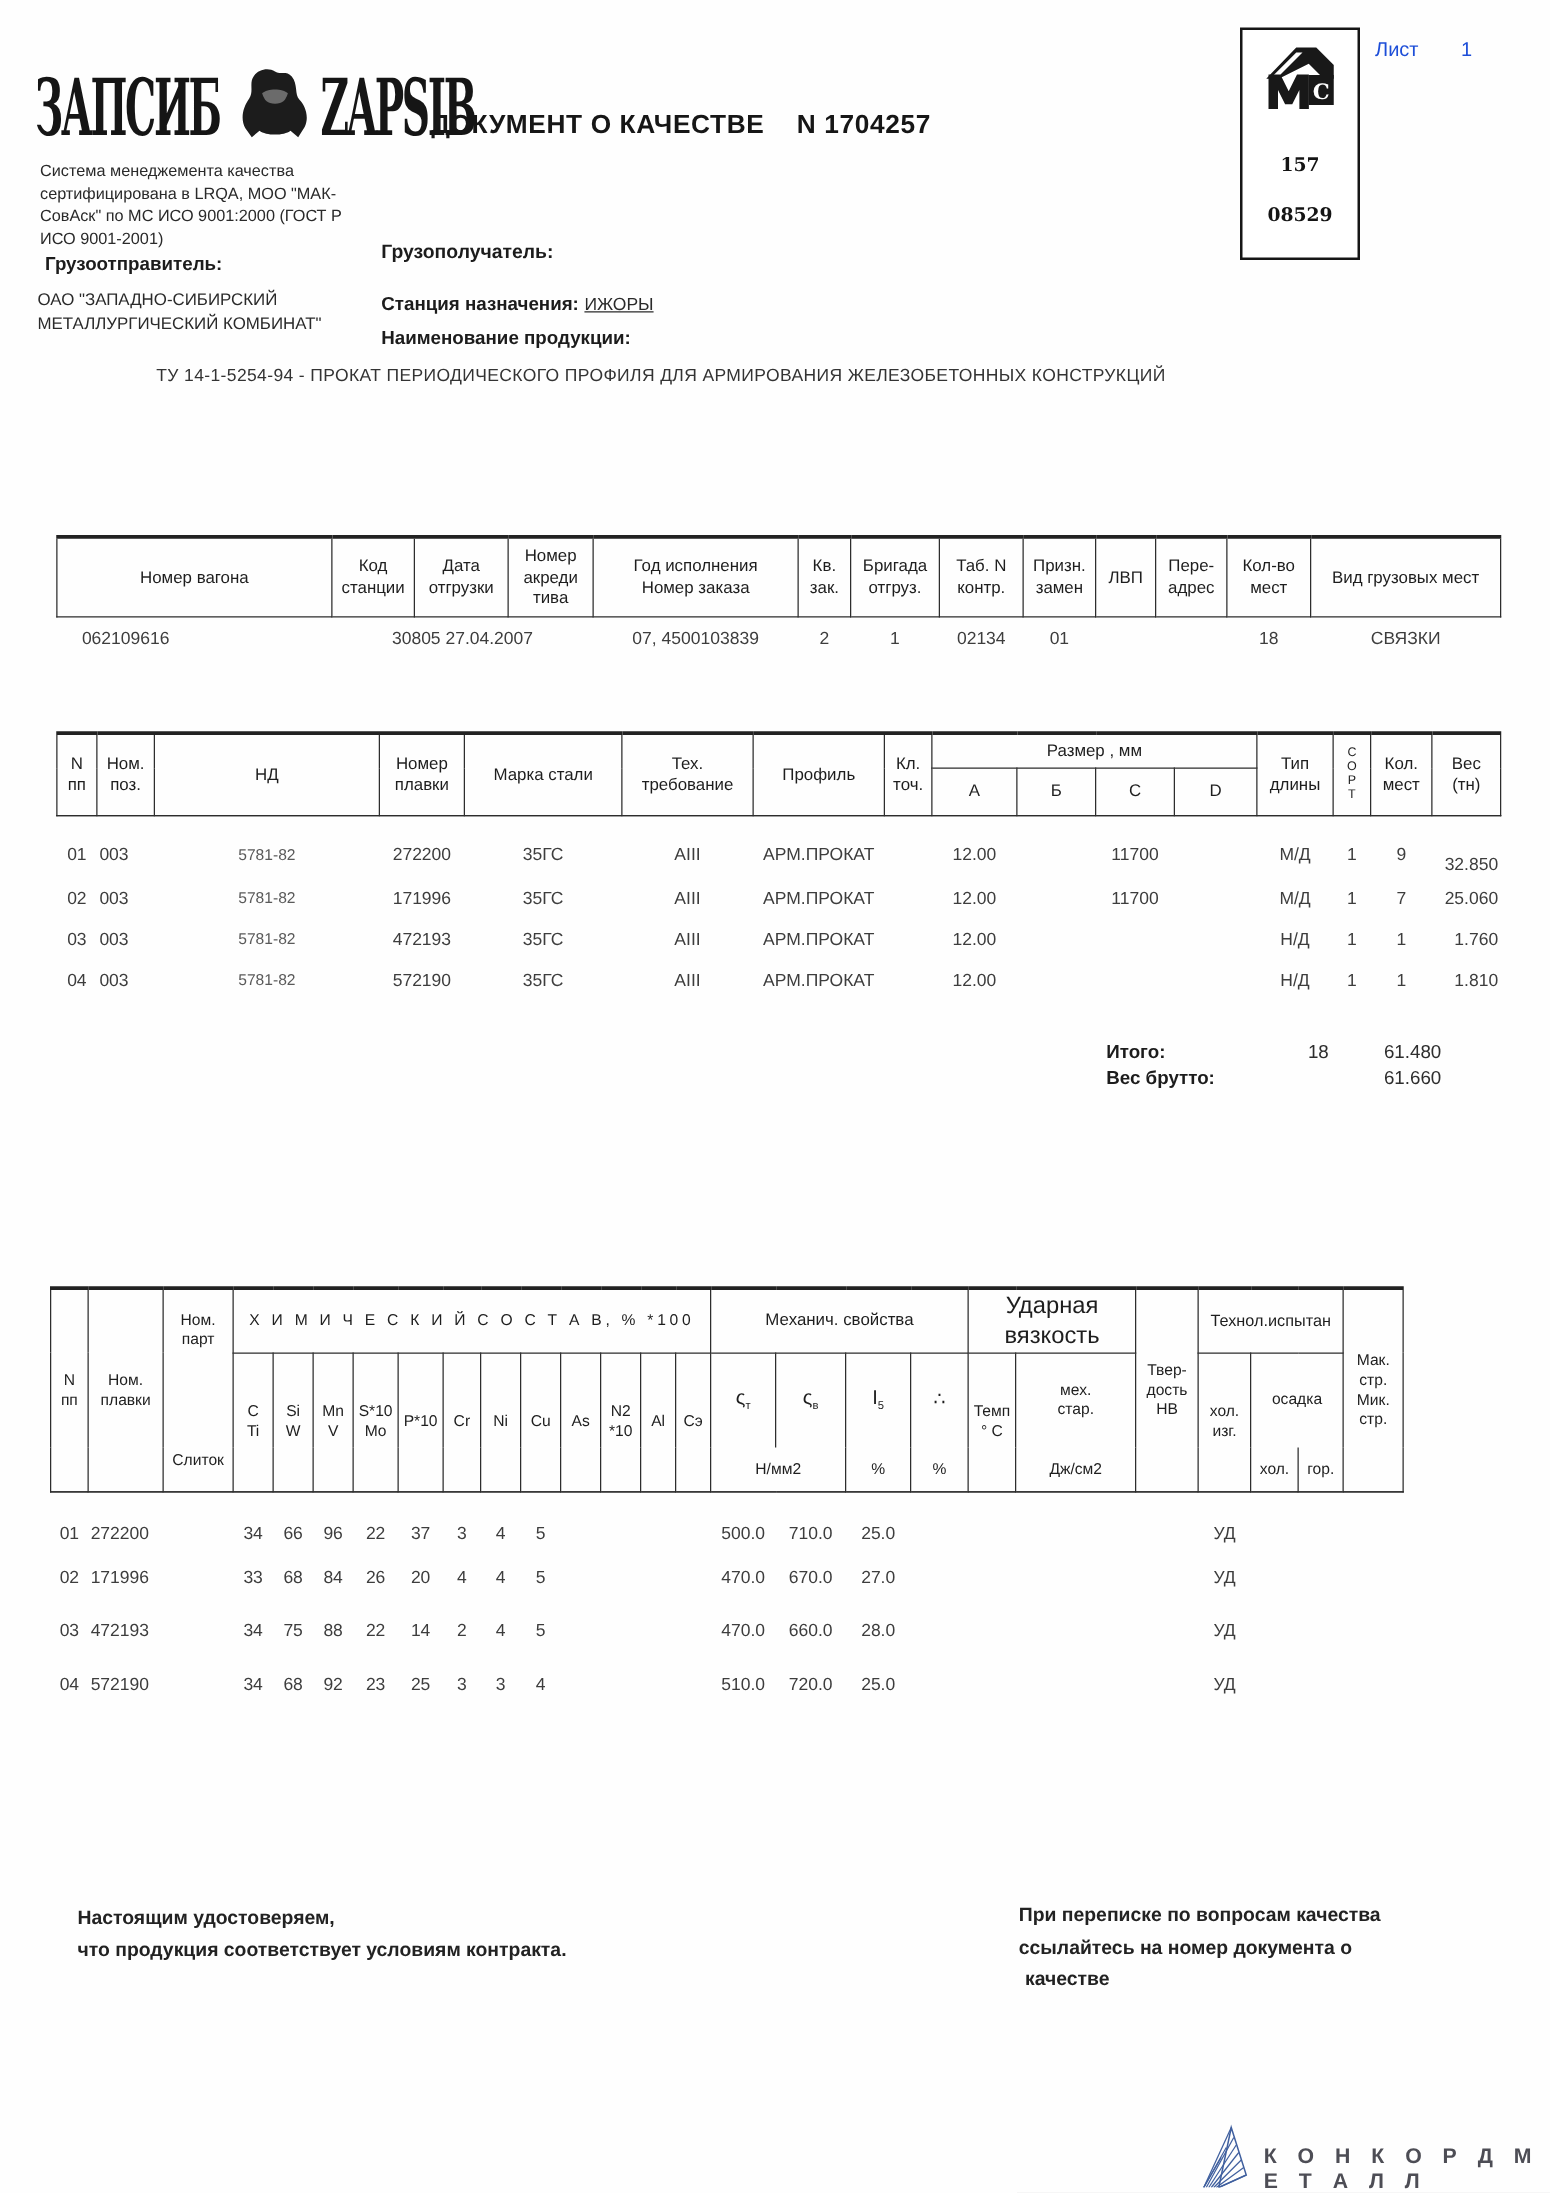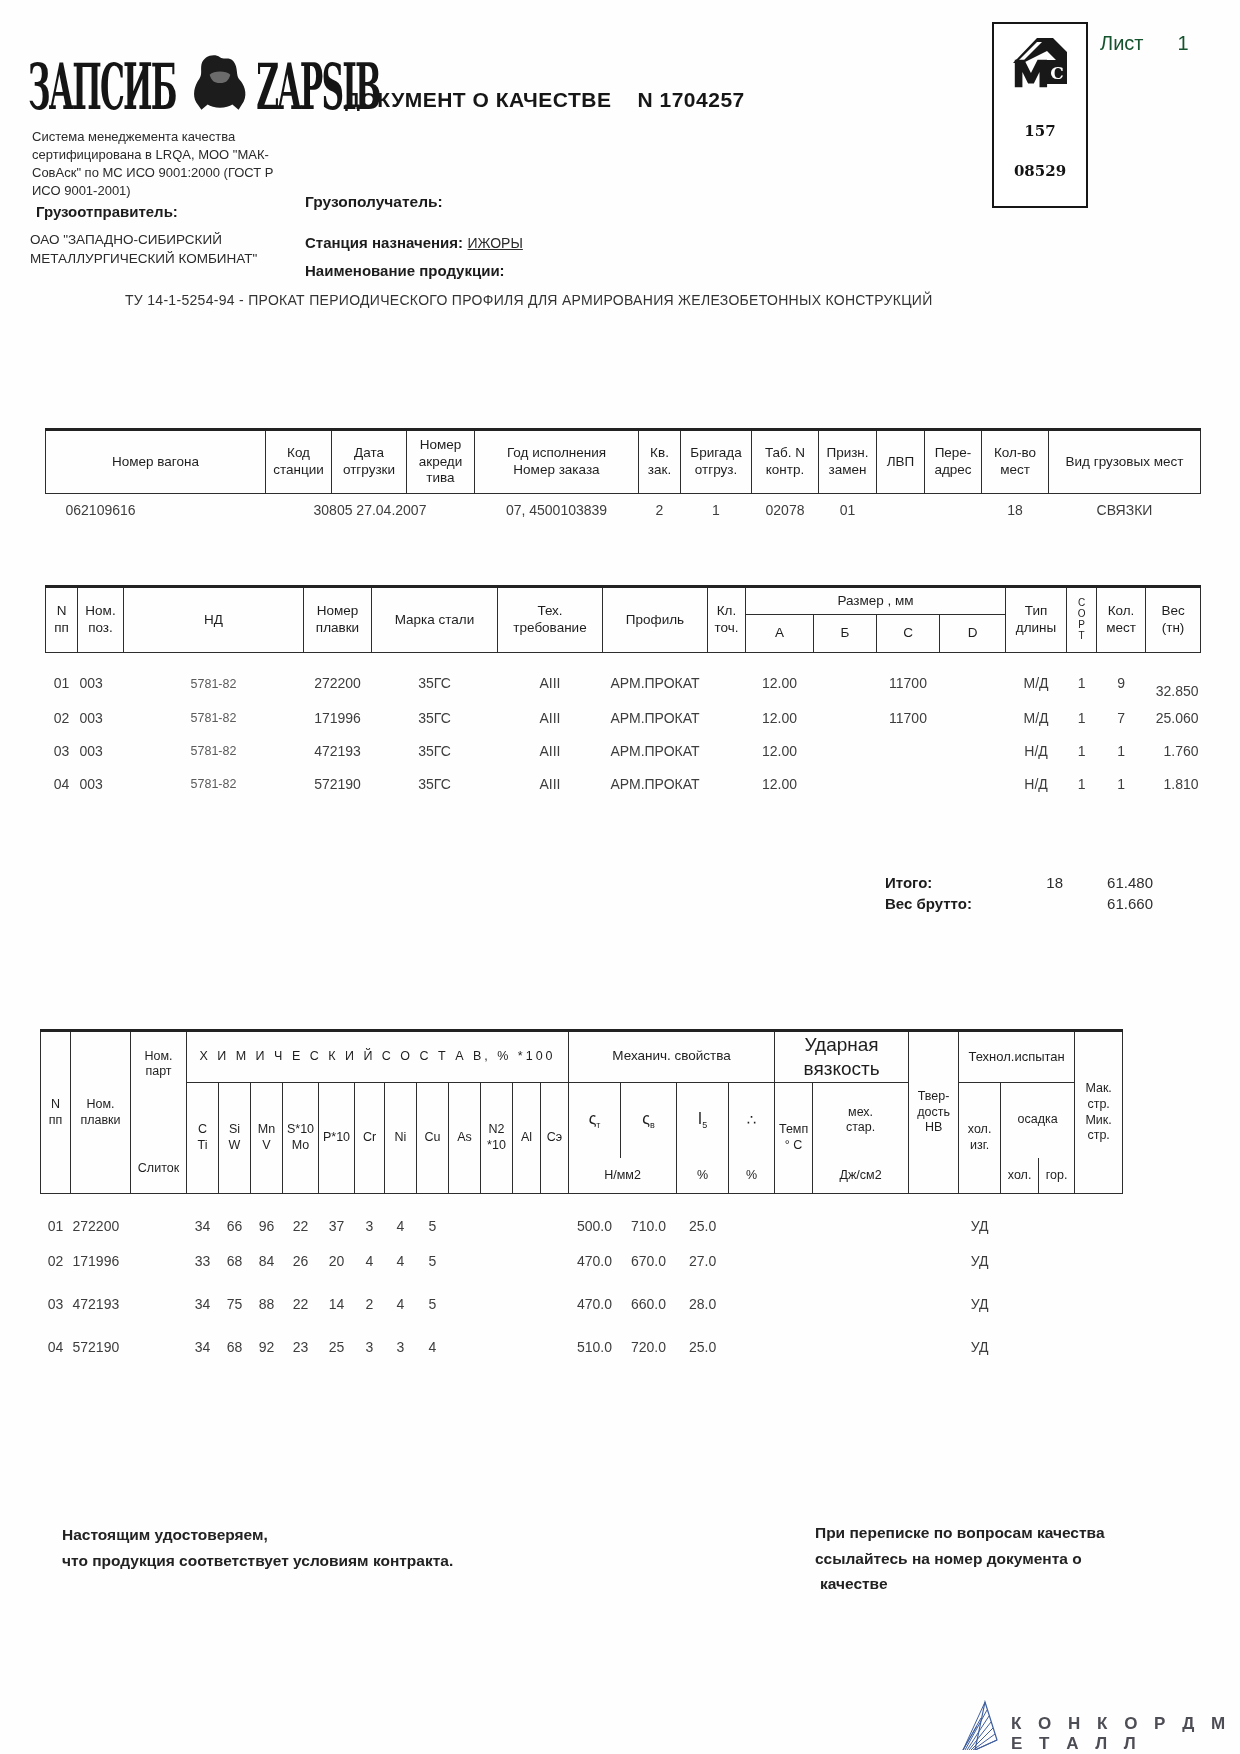--- a/index.html
+++ b/index.html
@@ -17,21 +17,21 @@
   .lbl-bold { font-weight:bold; font-size:15px; color:#1c1c1c; }
   .plain { font-size:13.5px; color:#2a2a2a; line-height:1.4; }
   .doc-title { font-weight:bold; font-size:21px; letter-spacing:0.5px; color:#161616; }
   .doc-title .gap { display:inline-block; width:26px; }
   .prod-line { font-size:14px; color:#333; letter-spacing:0.3px; }
 
   
   .stamp { width:96px; height:186px; border:2px solid #161616; background:#fff;
            display:flex; flex-direction:column; align-items:center; }
   .stamp .num { font-family:"DejaVu Serif", serif; font-weight:bold; font-size:15px; color:#141414; }
-  .sheet { font-size:20px; color:#14532d; }
+  .sheet { font-size:16px; color:#1d4ed8; }
   .sheet .n { margin-left:34px; }
 
   
   table { border-collapse:collapse; table-layout:fixed; }
   thead td { border:1.5px solid #2d2d2d; text-align:center; vertical-align:middle;
              white-space:pre-line; font-size:13.5px; color:#1e1e1e; line-height:1.25; padding:2px; }
   .t-top thead tr:first-child td { border-top:3px solid #222; }
   tbody td { border:none; text-align:center; font-size:14px; color:#3d3d3d; padding:2px;
              white-space:nowrap; overflow:visible; }
   .t3 thead td { font-size:12.5px; padding:1px; }
@@ -145,21 +145,21 @@
         <td>Вид  грузовых мест</td>
       </tr>
     </thead>
     <tbody>
       <tr style="height:32px;">
         <td class="left" style="padding-left:20px;">062109616</td>
         <td colspan="3">30805 27.04.2007</td>
         <td>07, 4500103839</td>
         <td>2</td>
         <td>1</td>
-        <td>02078</td>
+        <td>02134</td>
         <td>01</td>
         <td></td>
         <td></td>
         <td>18</td>
         <td>СВЯЗКИ</td>
       </tr>
     </tbody>
   </table>
 
   <table class="abs t2 t-top" style="left:45px; top:585px; width:1155px;">
@@ -284,21 +284,21 @@
         <td></td>
         <td></td>
         <td>Н/Д</td>
         <td>1</td>
         <td>1</td>
         <td class="right">1.810</td>
       </tr>
     </tbody>
   </table>
 
-  <div class="abs totals" style="left:885px; top:874px; width:320px;">
+  <div class="abs totals" style="left:885px; top:833px; width:320px;">
     <div style="display:flex;">
       <span class="b" style="width:118px;">Итого:</span>
       <span style="width:60px; text-align:right;">18</span>
       <span style="width:90px; text-align:right;">61.480</span>
     </div>
     <div style="display:flex; margin-top:4px;">
       <span class="b" style="width:178px;">Вес брутто:</span>
       <span style="width:90px; text-align:right;">61.660</span>
     </div>
   </div>

